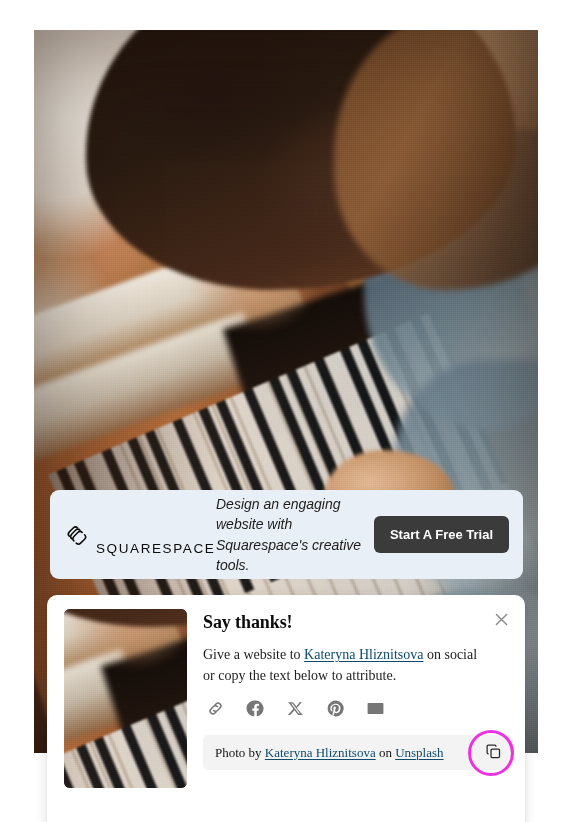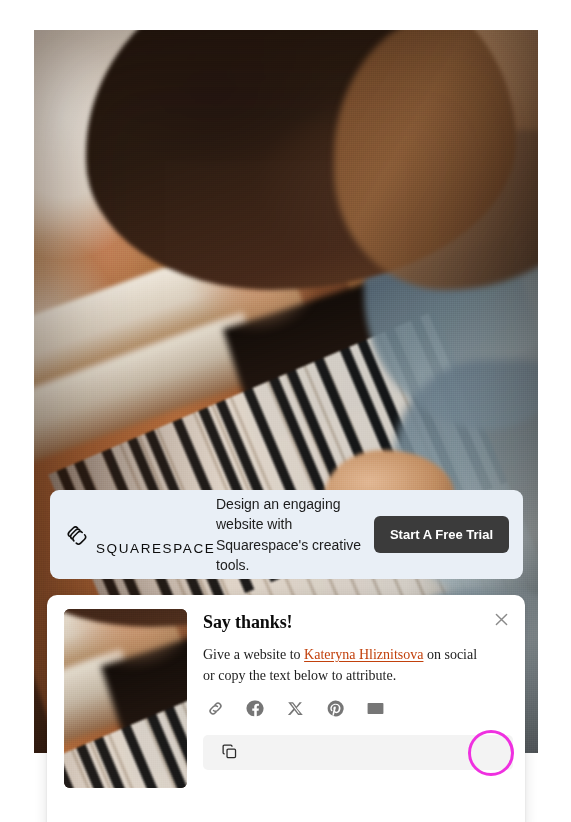--- a/index.html
+++ b/index.html
@@ -229,20 +229,21 @@
     font-weight: 400;
     margin-top: 28px;
   }
   .promo-copy {
     flex: 1;
     font-size: 14px;
     line-height: 1.46;
     color: #1c1c1c;
     padding-right: 10px;
     max-width: 186px;
+    font-style: italic;
   }
   .promo-cta {
     flex: none;
     background: #3b3b3b;
     color: #ffffff;
     font-size: 13px;
     font-weight: 700;
     border: none;
     border-radius: 6px;
     padding: 11px 16px;
@@ -297,21 +298,21 @@
     letter-spacing: -0.1px;
   }
   .thanks-desc {
     font-size: 14px;
     line-height: 1.5;
     color: #1d1d1d;
     margin: 0 0 13px 0;
     max-width: 282px;
   }
   .thanks-desc a, .attr a {
-    color: #c2410c;
+    color: #0c4a6e;
     text-decoration: underline;
     text-underline-offset: 2px;
   }
   .close-btn {
     position: absolute;
     right: -4px;
     top: 0px;
     width: 24px; height: 24px;
     display: flex; align-items: center; justify-content: center;
     cursor: pointer;
@@ -482,20 +483,21 @@
       <button class="social-btn">
         <span>
           <svg width="19" height="19" viewBox="0 0 24 24" fill="currentColor">
             <path d="M3 5h18a1 1 0 0 1 1 1v12a1 1 0 0 1-1 1H3a1 1 0 0 1-1-1V6a1 1 0 0 1 1-1zm9 7.2L3.9 6.6h16.2L12 12.2zM3.6 17.4V8.1l8.4 5.8 8.4-5.8v9.3H3.6z"></path>
           </svg>
         </span>
       </button>
     </div>
 
     <div class="attr">
+      <span class="attr-text"><span>Photo by </span><a href="#">Kateryna Hliznitsova</a><span> on </span><a href="#">Unsplash</a></span>
       <button class="copy-btn">
         <span>
           <svg width="17" height="17" viewBox="0 0 24 24" fill="none" stroke="currentColor" stroke-width="1.8">
             <rect x="8.5" y="8.5" width="12" height="12" rx="1.6"></rect>
             <path d="M5.2 15.5H4.6A1.6 1.6 0 0 1 3 13.9V4.6A1.6 1.6 0 0 1 4.6 3h9.3A1.6 1.6 0 0 1 15.5 4.6v.6"></path>
           </svg>
         </span>
       </button>
       <div class="hl-ring"></div>
     </div>

